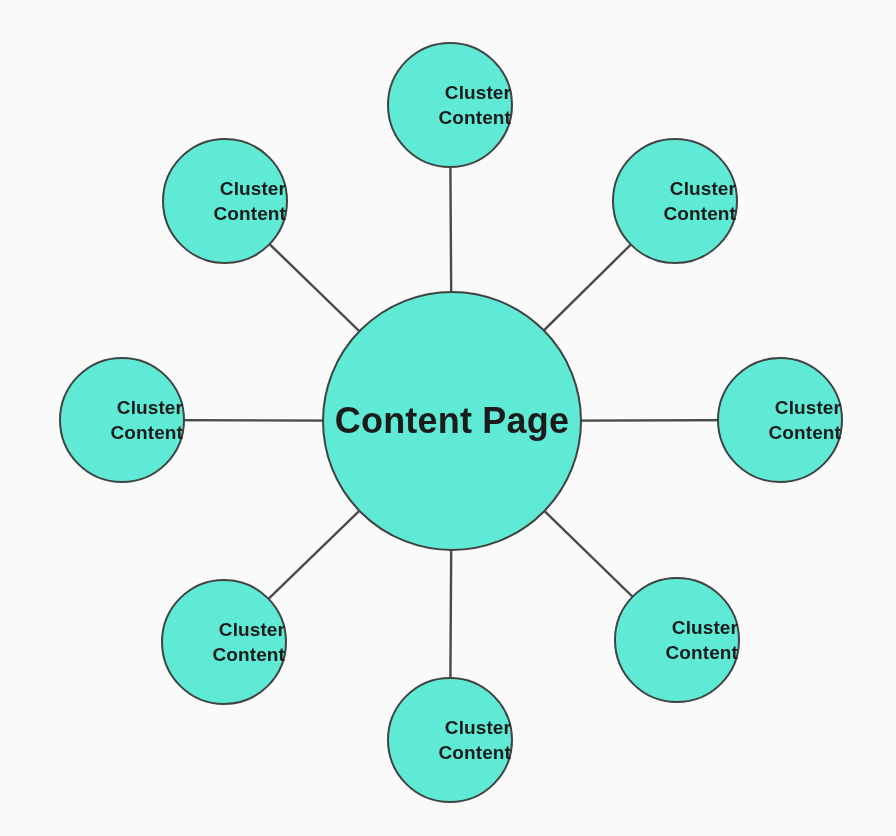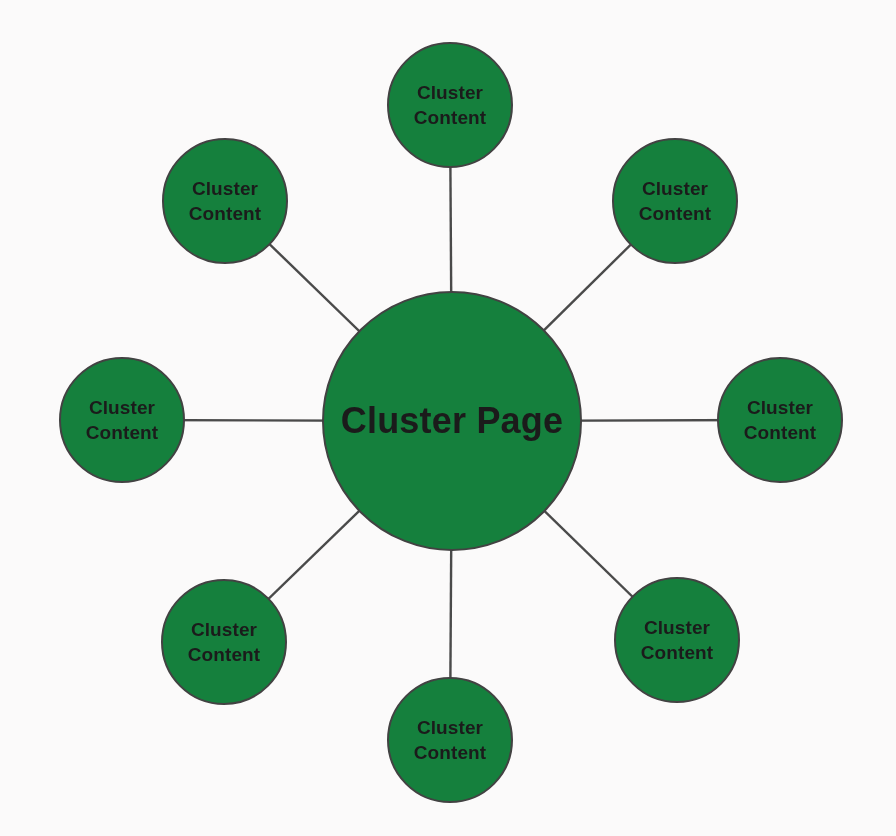--- a/index.html
+++ b/index.html
@@ -20,22 +20,22 @@
     left: 0;
     top: 0;
     width: 896px;
     height: 836px;
   }
   .node {
     position: absolute;
     display: flex;
     align-items: center;
     justify-content: center;
-    text-align: center;
-    background: #15803d;
+    text-align: right;
+    background: #5eead4;
     border: 2.5px solid #424242;
     border-radius: 50%;
     box-sizing: border-box;
     color: #1b1b1b;
   }
   .node.sat {
     width: 126px;
     height: 126px;
     font-size: 19px;
     font-weight: 700;
@@ -60,21 +60,21 @@
     <line x1="452" y1="421" x2="675" y2="201" stroke="#4a4a4a" stroke-width="2.4"></line>
     <line x1="452" y1="421" x2="780" y2="420" stroke="#4a4a4a" stroke-width="2.4"></line>
     <line x1="452" y1="421" x2="677" y2="640" stroke="#4a4a4a" stroke-width="2.4"></line>
     <line x1="452" y1="421" x2="450" y2="740" stroke="#4a4a4a" stroke-width="2.4"></line>
     <line x1="452" y1="421" x2="224" y2="642" stroke="#4a4a4a" stroke-width="2.4"></line>
     <line x1="452" y1="421" x2="122" y2="420" stroke="#4a4a4a" stroke-width="2.4"></line>
     <line x1="452" y1="421" x2="225" y2="201" stroke="#4a4a4a" stroke-width="2.4"></line>
   </svg>
 
   <div class="node hub" style="left:322px; top:291px;">
-    <span>Cluster Page</span>
+    <span>Content Page</span>
   </div>
 
   <div class="node sat" style="left:387px; top:42px;">
     <span>Cluster Content</span>
   </div>
 
   <div class="node sat" style="left:612px; top:138px;">
     <span>Cluster Content</span>
   </div>
 

